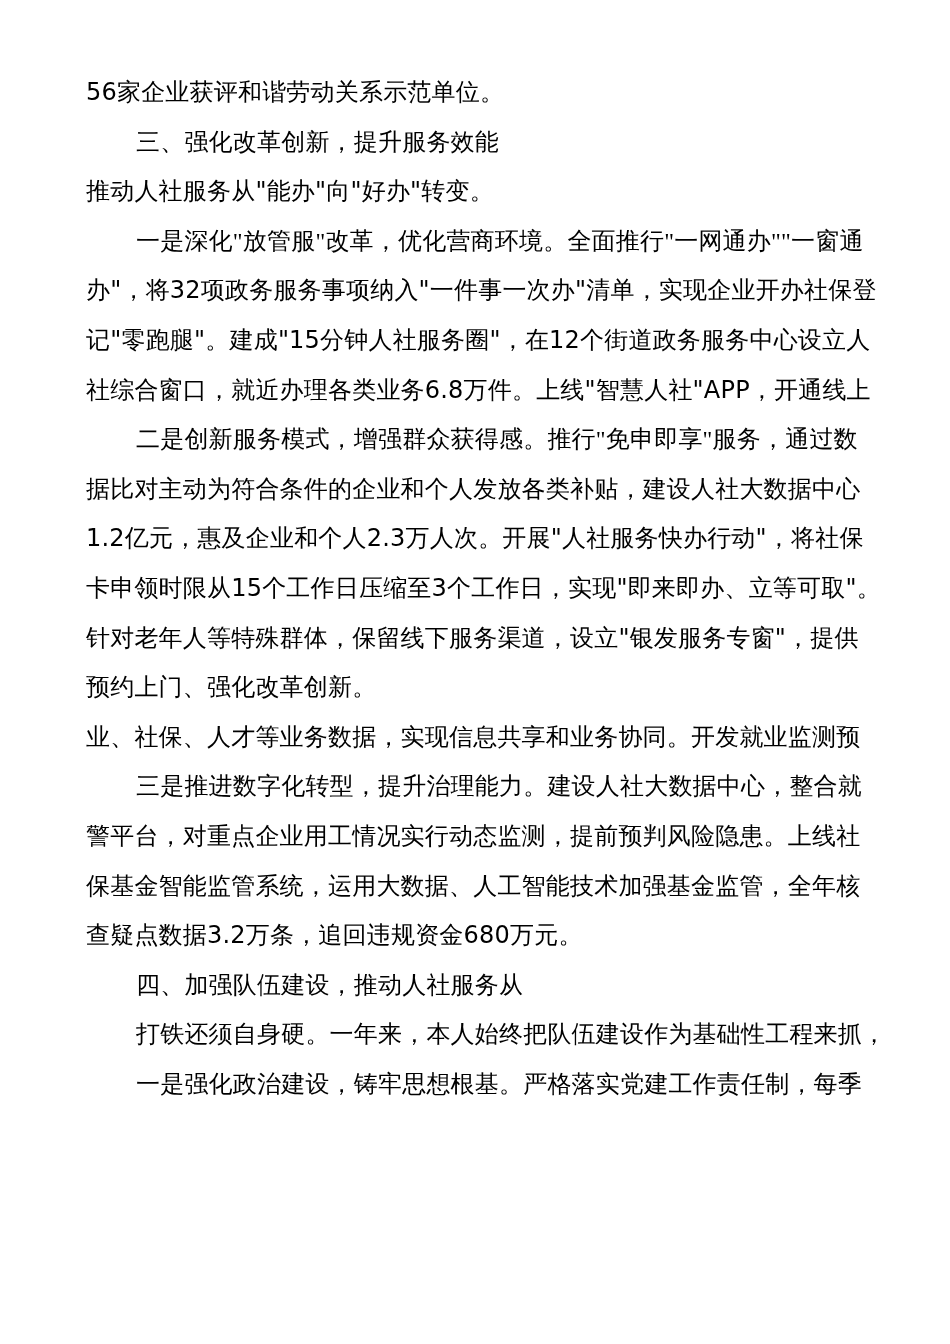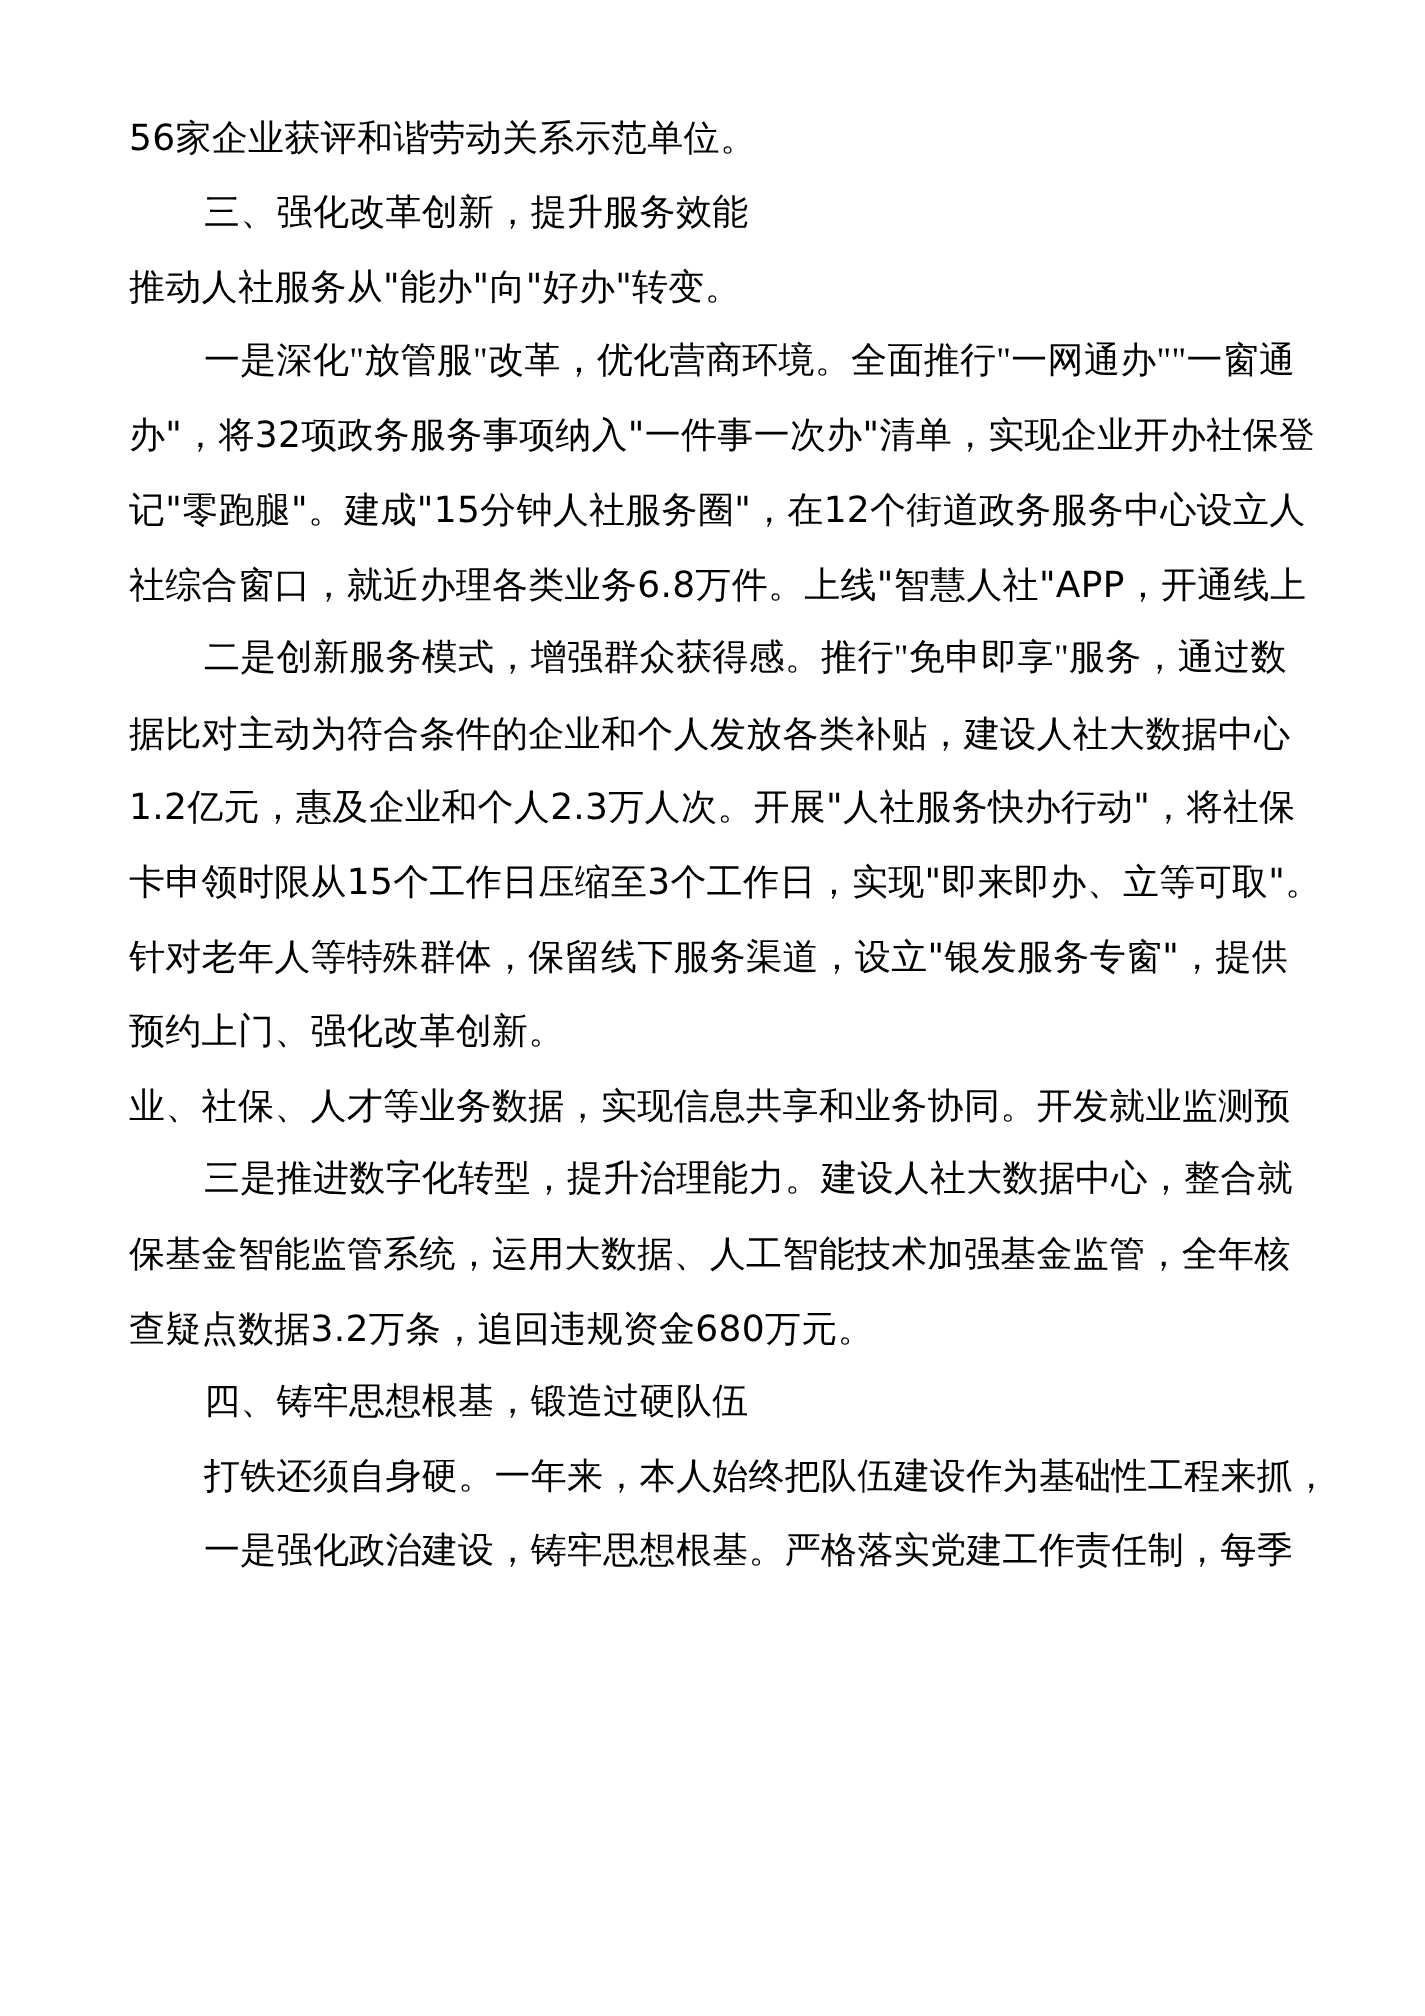--- a/index.html
+++ b/index.html
@@ -23,18 +23,19 @@
   <div class="line">记"零跑腿"。建成"15分钟人社服务圈"，在12个街道政务服务中心设立人</div>
   <div class="line">社综合窗口，就近办理各类业务6.8万件。上线"智慧人社"APP，开通线上</div>
   <div class="line indent">二是创新服务模式，增强群众获得感。推行"免申即享"服务，通过数</div>
   <div class="line">据比对主动为符合条件的企业和个人发放各类补贴，建设人社大数据中心</div>
   <div class="line">1.2亿元，惠及企业和个人2.3万人次。开展"人社服务快办行动"，将社保</div>
   <div class="line">卡申领时限从15个工作日压缩至3个工作日，实现"即来即办、立等可取"。</div>
   <div class="line">针对老年人等特殊群体，保留线下服务渠道，设立"银发服务专窗"，提供</div>
   <div class="line">预约上门、强化改革创新。</div>
   <div class="line">业、社保、人才等业务数据，实现信息共享和业务协同。开发就业监测预</div>
   <div class="line indent">三是推进数字化转型，提升治理能力。建设人社大数据中心，整合就</div>
+  <div class="line">警平台，对重点企业用工情况实行动态监测，提前预判风险隐患。上线社</div>
   <div class="line">保基金智能监管系统，运用大数据、人工智能技术加强基金监管，全年核</div>
   <div class="line">查疑点数据3.2万条，追回违规资金680万元。</div>
-  <div class="line indent heading">四、铸牢思想根基，锻造过硬队伍</div>
+  <div class="line indent heading">四、加强队伍建设，推动人社服务从</div>
   <div class="line indent">打铁还须自身硬。一年来，本人始终把队伍建设作为基础性工程来抓，</div>
   <div class="line indent">一是强化政治建设，铸牢思想根基。严格落实党建工作责任制，每季</div>
 </div>
 
 </body></html>

